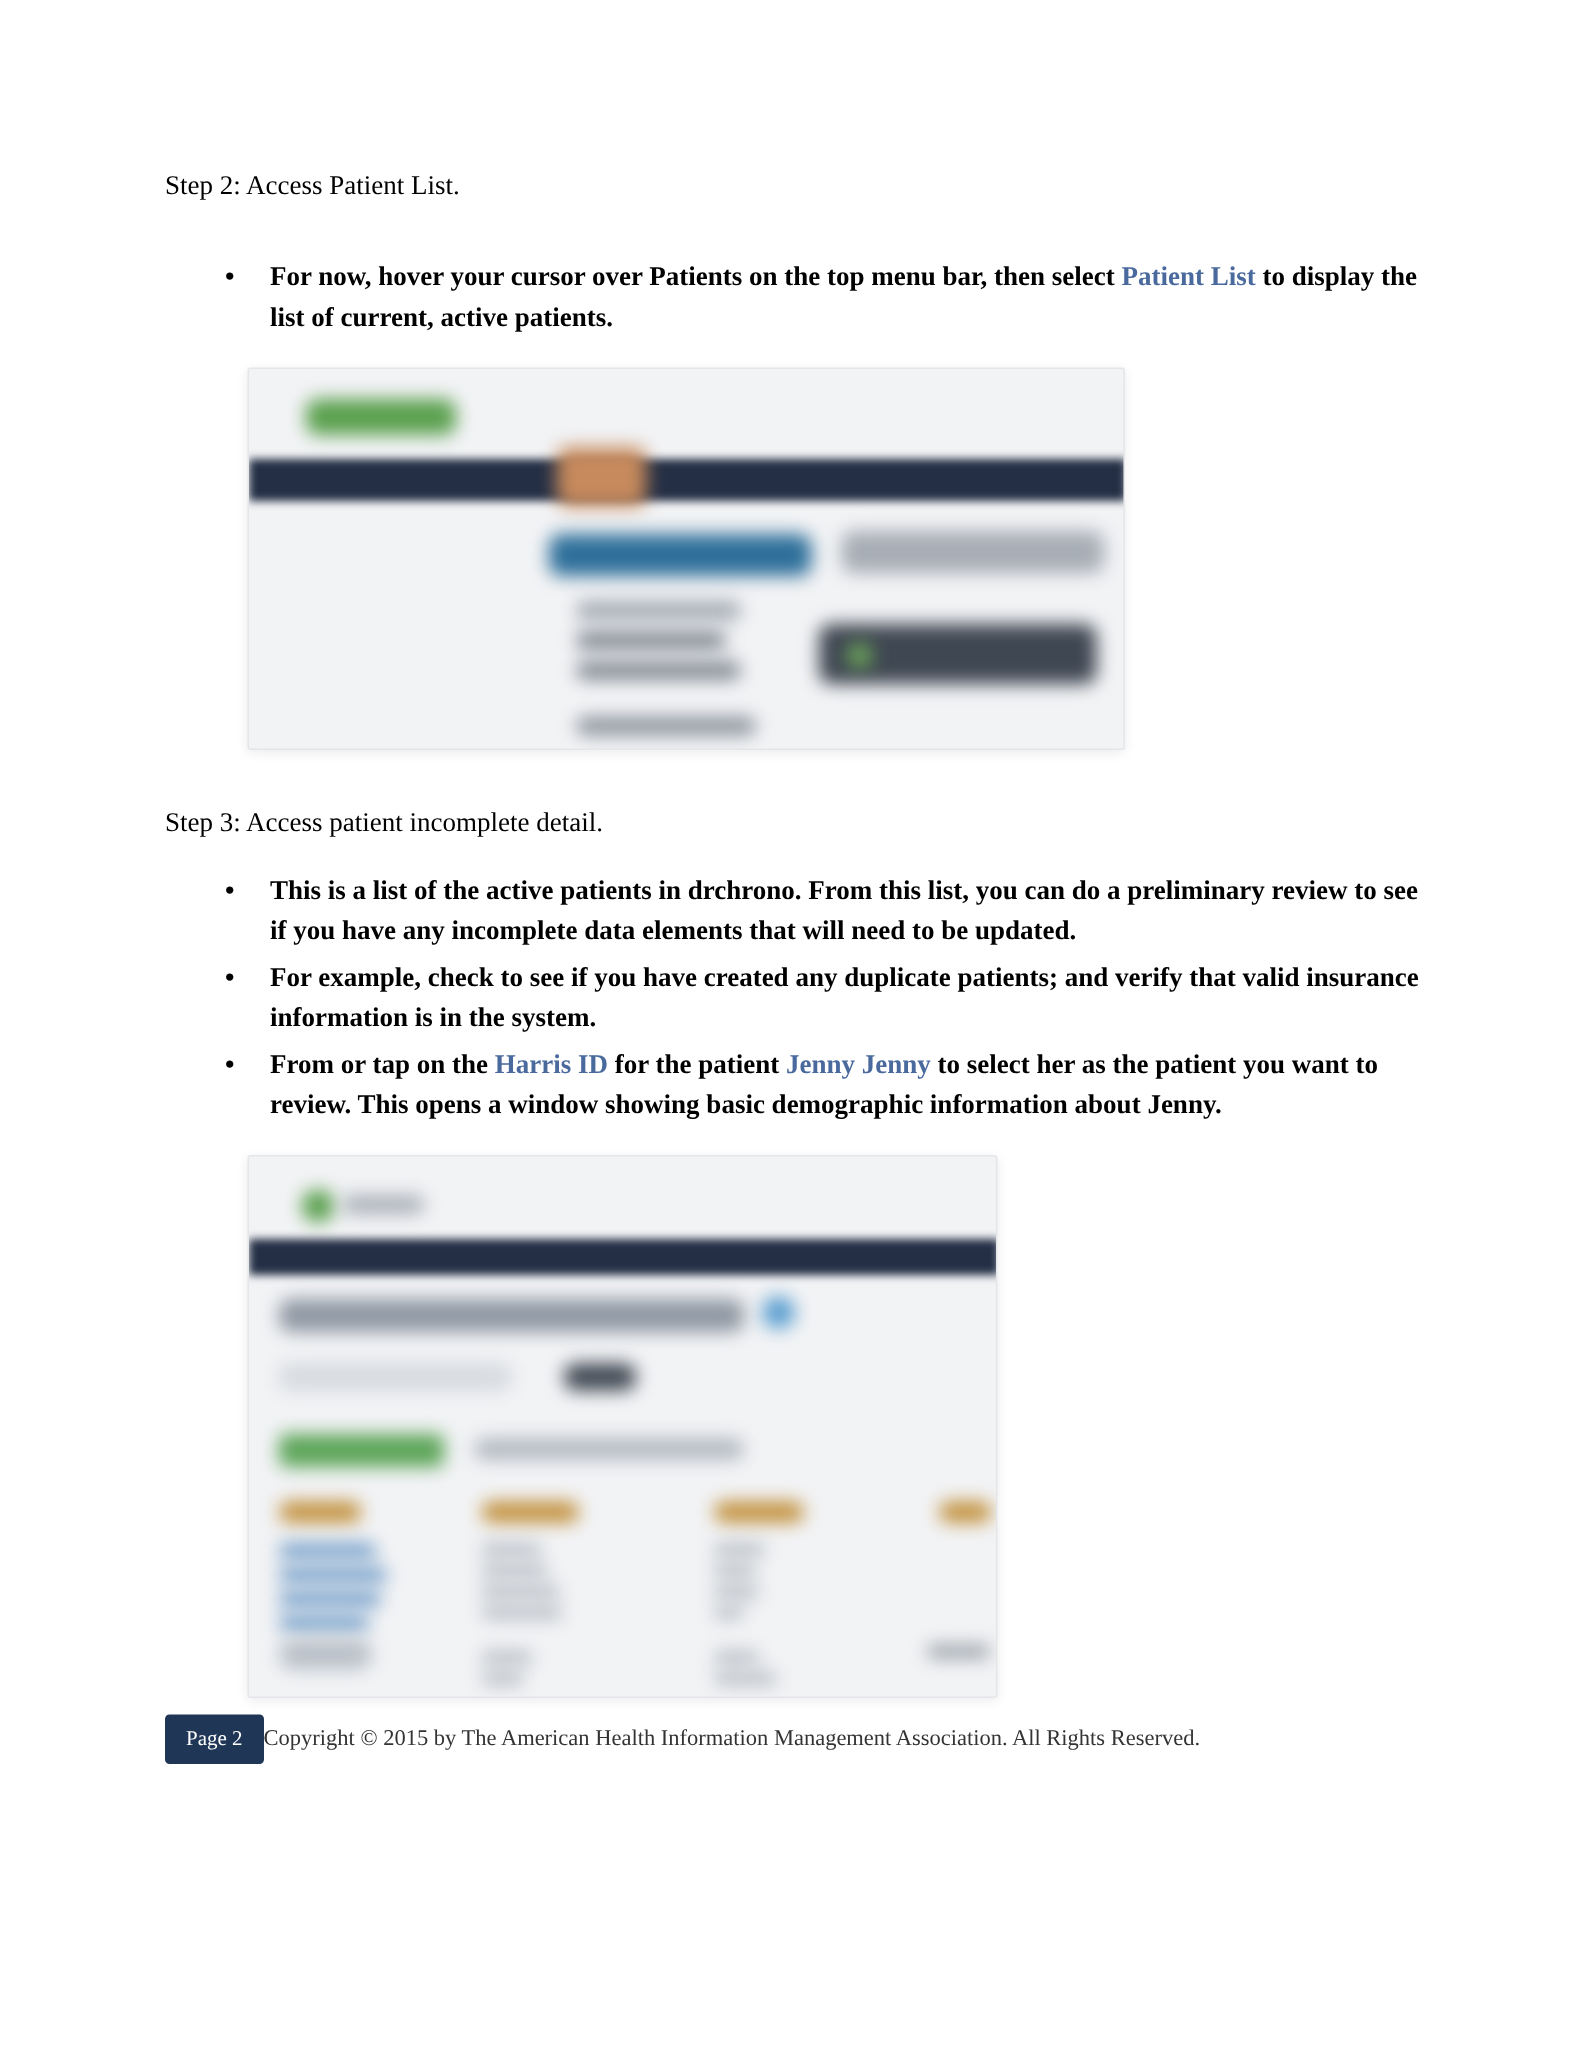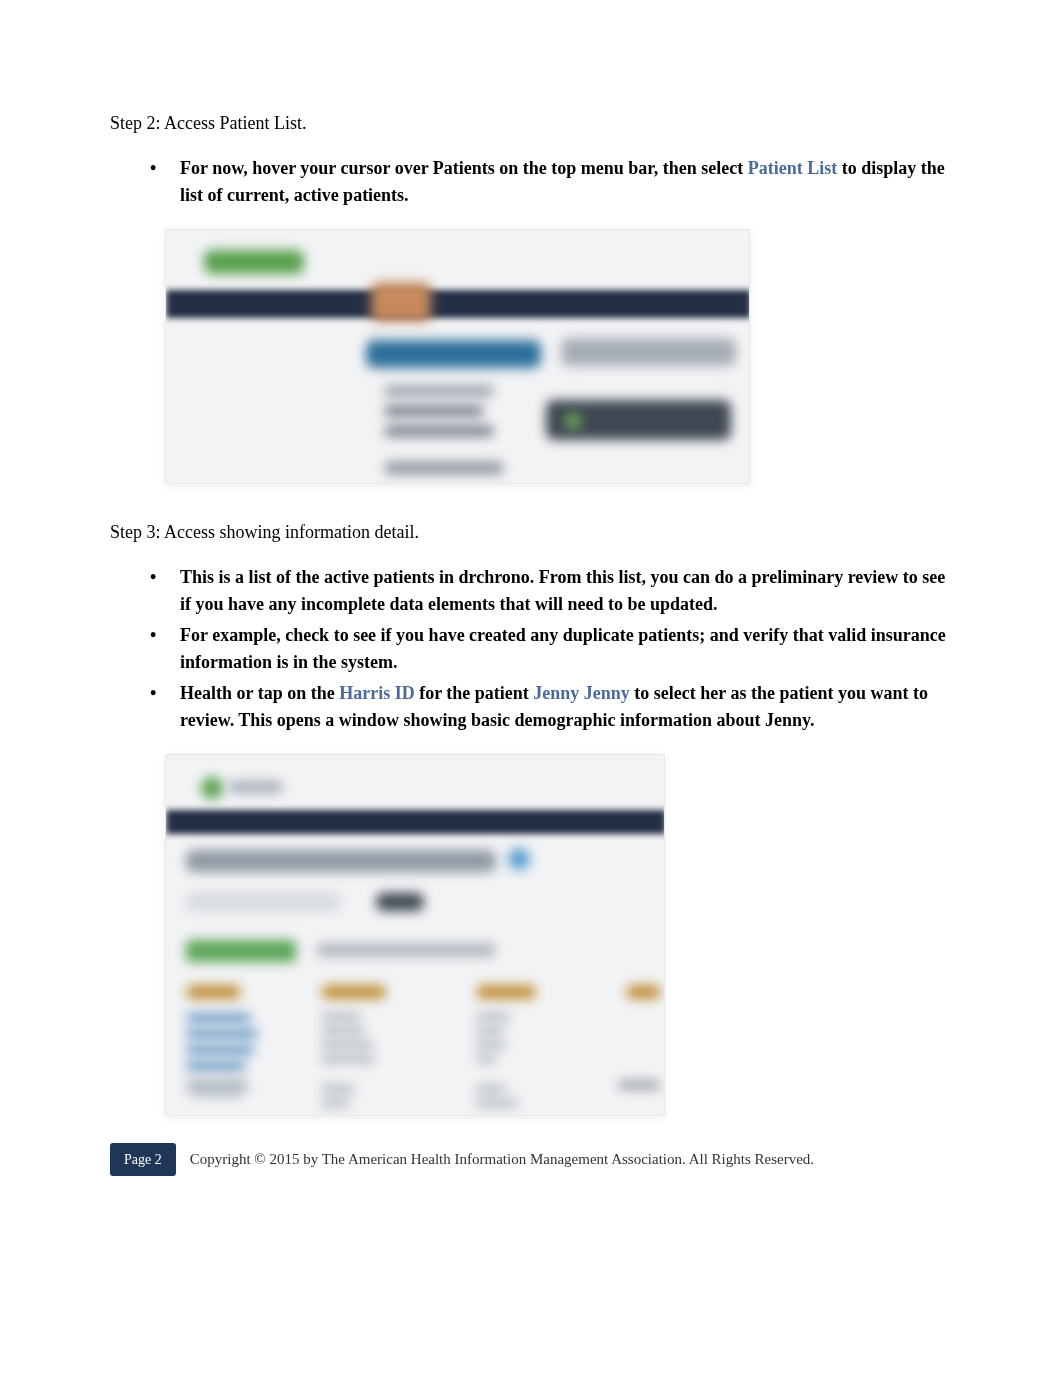--- a/index.html
+++ b/index.html
@@ -8,21 +8,21 @@
       font-size: 18px;
       line-height: 1.5;
       color: #000;
       background: #fff;
       width: 1062px;
       height: 1376px;
       position: relative;
       padding: 110px 110px 0 110px;
     }
     .step-heading {
-      margin-bottom: 18px;
+      margin-bottom: 34px;
     }
     ul.bullets {
       list-style: none;
       padding-left: 40px;
       margin-bottom: 20px;
     }
     ul.bullets li {
       position: relative;
       padding-left: 30px;
       margin-bottom: 4px;
@@ -67,21 +67,20 @@
       border-radius: 8px;
       filter: blur(6px);
     }
     .page-footer {
       position: absolute;
       bottom: 200px;
       left: 110px;
       right: 110px;
       display: flex;
       align-items: center;
-      gap: 14px;
       font-size: 15px;
     }
     .page-tab {
       background: #1f3656;
       color: #fff;
       padding: 6px 14px;
       border-radius: 3px;
       font-size: 14px;
     }
     .copyright {
@@ -113,27 +112,27 @@
   <div class="blur-blob" style="left:200px; top:110px; width:175px; height:28px; background:#2e6f9a;"></div>
   <div class="blur-blob" style="left:395px; top:108px; width:175px; height:28px; background:#a7adb5;"></div>
   <div class="blur-blob" style="left:218px; top:155px; width:110px; height:12px; background:#9fa6ae;"></div>
   <div class="blur-blob" style="left:218px; top:175px; width:100px; height:12px; background:#7f8690;"></div>
   <div class="blur-blob" style="left:218px; top:195px; width:110px; height:12px; background:#7f8690;"></div>
   <div class="blur-blob" style="left:380px; top:170px; width:185px; height:40px; background:#3f4752;"></div>
   <div class="blur-blob" style="left:398px; top:182px; width:18px; height:18px; background:#6aa05a; border-radius:50%;"></div>
   <div class="blur-blob" style="left:218px; top:232px; width:120px; height:12px; background:#8a919a;"></div>
 </div>
 
-<p class="step-heading step3">Step 3: Access showing information detail.</p>
+<p class="step-heading step3">Step 3: Access patient incomplete detail.</p>
 
 <ul class="bullets">
   <li>This is a list of the active patients in drchrono. From this list, you can do a preliminary review to see if you have any incomplete data elements that will need to be updated.</li>
   <li>For example, check to see if you have created any duplicate patients; and verify that valid insurance information is in the system.</li>
   <li>
-    <span>Health or tap on the </span>
+    <span>From or tap on the </span>
     <span class="link-text">Harris ID</span>
     <span> for the patient </span>
     <span class="link-text">Jenny Jenny</span>
     <span> to select her as the patient you want to review. This opens a window showing basic demographic information about Jenny.</span>
   </li>
 </ul>
 
 <div class="screenshot-blur sb2">
   <div class="blur-blob" style="left:35px; top:22px; width:22px; height:22px; background:#5aa04e; border-radius:50%;"></div>
   <div class="blur-blob" style="left:62px; top:26px; width:55px; height:12px; background:#a7adb5;"></div>

